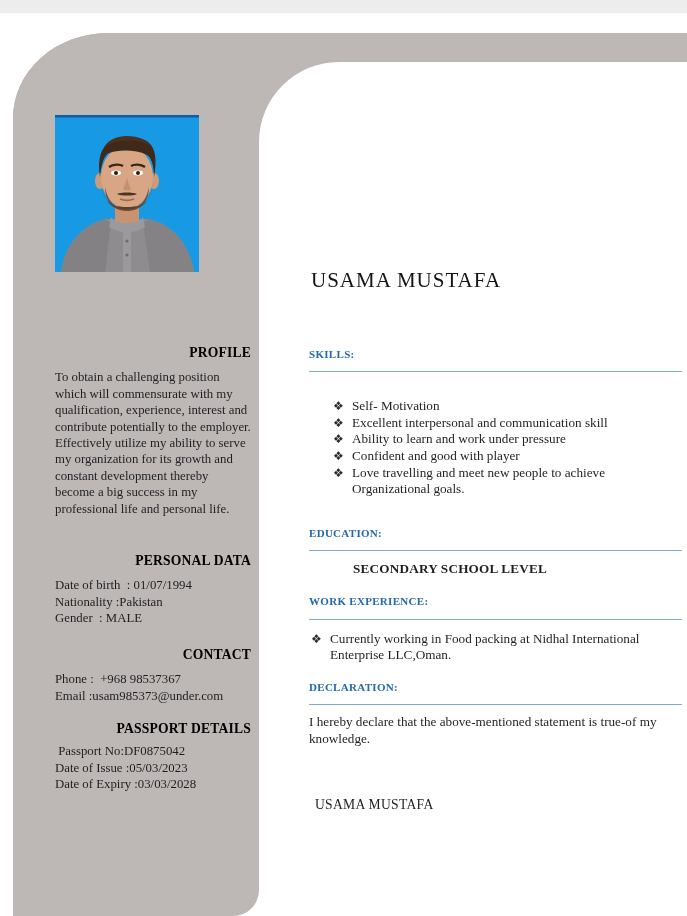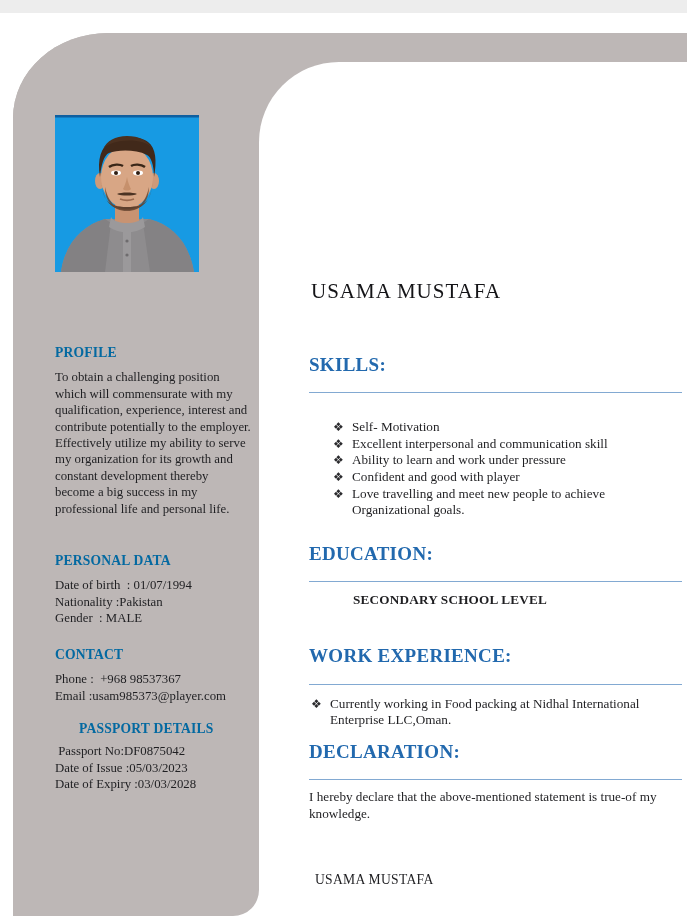--- a/index.html
+++ b/index.html
@@ -39,49 +39,49 @@
     background: #179ae3;
     overflow: hidden;
   }
   .photo svg { display: block; width: 100%; height: 100%; }
   
   .sidebar {
     position: absolute; left: 55px; top: 345px; width: 196px;
     font-size: 12.8px; line-height: 16.4px;
   }
   .sidebar h3 {
-    font-size: 13.6px; font-weight: bold; color: #0369a1;
-    letter-spacing: 0.2px; margin-bottom: 8px;
+    font-size: 13.6px; font-weight: bold; color: #000000;
+    letter-spacing: 0.2px; margin-bottom: 8px; text-align: right;
   }
   .sidebar p.body-text { margin-bottom: 0; }
   .sidebar .line { white-space: pre-wrap; }
   .sidebar .sec-pd  { margin-top: 36px; }
   .sidebar .sec-ct  { margin-top: 20px; }
   .sidebar .sec-pp  { margin-top: 17px; margin-left: 24px; }
   .sidebar .hgap    { margin-bottom: 6px; }
   
   .main {
-    position: absolute; left: 309px; top: 283px; width: 373px;
+    position: absolute; left: 309px; top: 272px; width: 373px;
     font-size: 13.2px; line-height: 16.6px;
   }
   .main .name {
     font-size: 21px; font-weight: normal; letter-spacing: 1px;
     color: #141417; margin-left: 2px;
   }
   .main h2 {
-    font-size: 19px; font-weight: bold; color: #2269ae;
-    letter-spacing: 0.3px; padding-bottom: 19px;
+    font-size: 11px; font-weight: bold; color: #2269ae;
+    letter-spacing: 0.3px; padding-bottom: 9px;
     border-bottom: 1.5px solid #82a9d2;
   }
   .h-skills { margin-top: 57px; }
   .skills-list { list-style: none; margin-top: 26px; }
   .skills-list li { display: flex; margin-left: 24px; }
   .h-edu { margin-top: 27px; }
   .edu-text { margin-top: 10px; margin-left: 44px; letter-spacing: 0.2px; font-weight: bold; }
-  .h-work { margin-top: 39px; }
+  .h-work { margin-top: 15px; }
   .work-list { list-style: none; margin-top: 11px; }
   .work-list li { display: flex; margin-left: 2px; }
   .blt { flex: 0 0 auto; width: 19px; font-size: 12px; color: #2b2b2e; }
   .h-decl { margin-top: 15px; }
   .decl-text { margin-top: 9px; width: 373px; }
   .signature { margin-top: 49px; margin-left: 6px; font-size: 13.6px; letter-spacing: 0.3px; }
 </style>
 </head>
 <body>
 
@@ -136,21 +136,21 @@
   <h3>PROFILE</h3>
   <p class="body-text">To obtain a challenging position which will commensurate with my qualification, experience, interest and contribute potentially to the employer. Effectively utilize my ability to serve my organization for its growth and constant development thereby become a big success in my professional life and personal life.</p>
 
   <h3 class="sec-pd">PERSONAL DATA</h3>
   <div class="line">Date of birth  : 01/07/1994</div>
   <div class="line">Nationality :Pakistan</div>
   <div class="line">Gender  : MALE</div>
 
   <h3 class="sec-ct">CONTACT</h3>
   <div class="line">Phone :  +968 98537367</div>
-  <div class="line">Email :usam985373@player.com</div>
+  <div class="line">Email :usam985373@under.com</div>
 
   <h3 class="sec-pp hgap">PASSPORT DETAILS</h3>
   <div class="line"> Passport No:DF0875042</div>
   <div class="line">Date of Issue :05/03/2023</div>
   <div class="line">Date of Expiry :03/03/2028</div>
 </div>
 
 <div class="main">
   <h1 class="name">USAMA MUSTAFA</h1>
 

